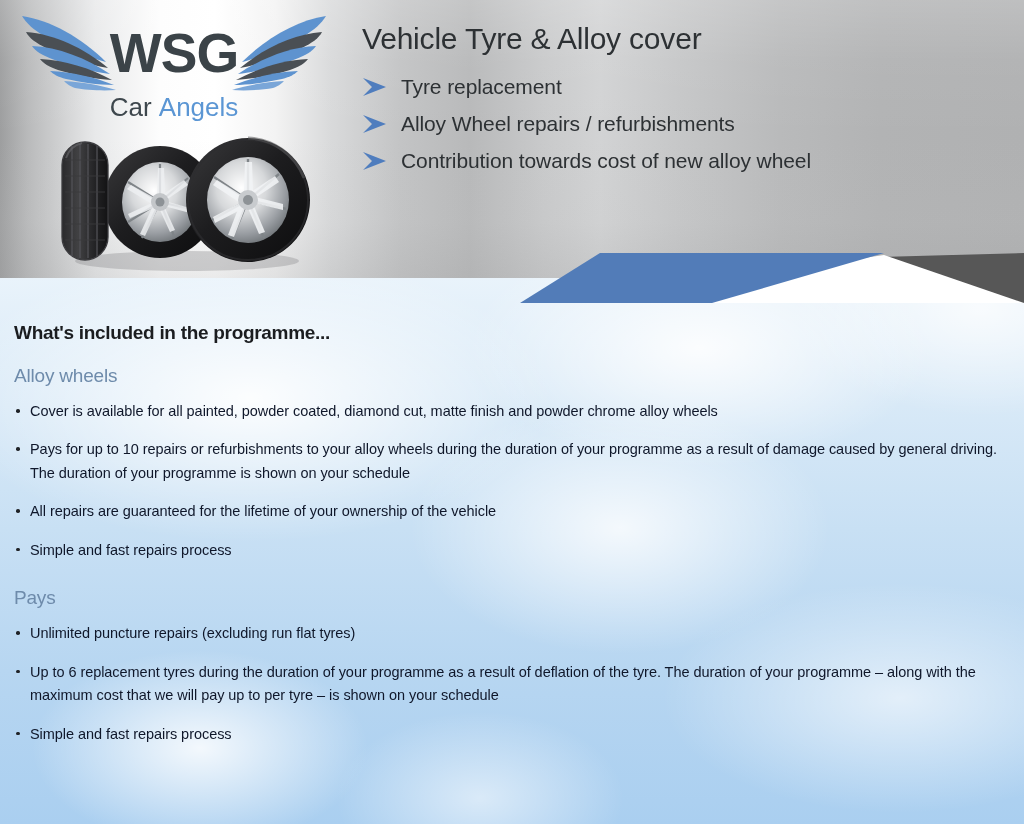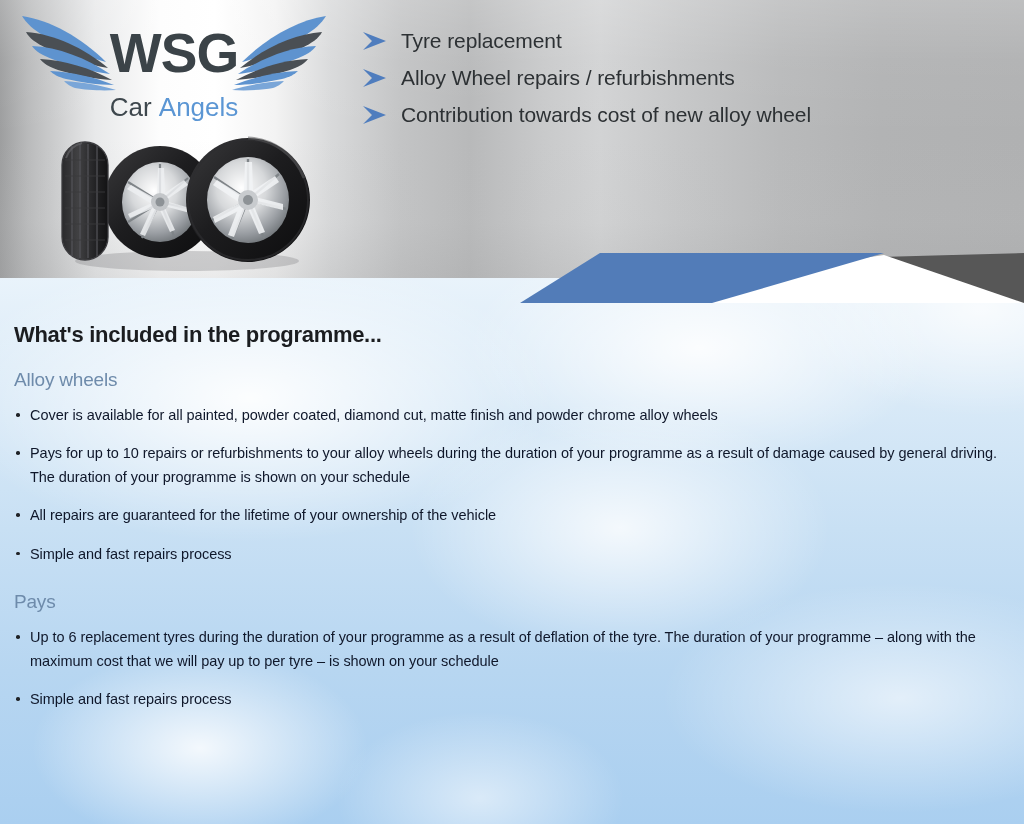--- a/index.html
+++ b/index.html
@@ -157,21 +157,21 @@
   }
 
   #content {
     position: absolute;
     left: 0; top: 278px;
     width: 1024px; height: 546px;
     padding: 44px 14px 0 14px;
   }
 
   #included-title {
-    font-size: 22px;
+    font-size: 19px;
     font-weight: bold;
     color: #1b1d20;
     letter-spacing: -0.3px;
     margin-bottom: 21px;
   }
 
   .section-head {
     font-size: 19px;
     color: #6e8bab;
     letter-spacing: -0.2px;
@@ -324,20 +324,21 @@
           <path d="M13 64 L53 64"></path>
             <path d="M13 80 L53 80"></path>
           <path d="M13 96 L53 96"></path>
             <path d="M13 112 L53 112"></path>
         </g>
         <path d="M14 30 A23 23 0 0 1 30 15" fill="none" stroke="#6a6a6e" stroke-width="2" opacity="0.6"></path>
       </g>
     </svg>
 
     <div id="header-copy">
+      <div id="header-title">Vehicle Tyre &amp; Alloy cover</div>
 
 
       <div class="hbullet">
         <svg class="arrow" viewBox="0 0 28 20">
           <path d="M1 1 L24 10 L1 19 L10 10 Z" fill="#4f7dbe"></path>
         </svg>
         <span class="htext">Tyre replacement</span>
       </div>
 
       <div class="hbullet">
@@ -374,19 +375,20 @@
     <div class="section-head">Alloy wheels</div>
     <ul class="blist">
       <li>Cover is available for all painted, powder coated, diamond cut, matte finish and powder chrome alloy wheels</li>
       <li>Pays for up to 10 repairs or refurbishments to your alloy wheels during the duration of your programme as a result of damage caused by general driving. The duration of your programme is shown on your schedule</li>
       <li>All repairs are guaranteed for the lifetime of your ownership of the vehicle</li>
       <li>Simple and fast repairs process</li>
     </ul>
 
     <div class="section-head tyres">Pays</div>
     <ul class="blist">
+      <li>Unlimited puncture repairs (excluding run flat tyres)</li>
       <li>Up to 6 replacement tyres during the duration of your programme as a result of deflation of the tyre. The duration of your programme – along with the maximum cost that we will pay up to per tyre – is shown on your schedule</li>
       <li>Simple and fast repairs process</li>
     </ul>
 
   </div>
 
 </div>
 
 </body></html>

